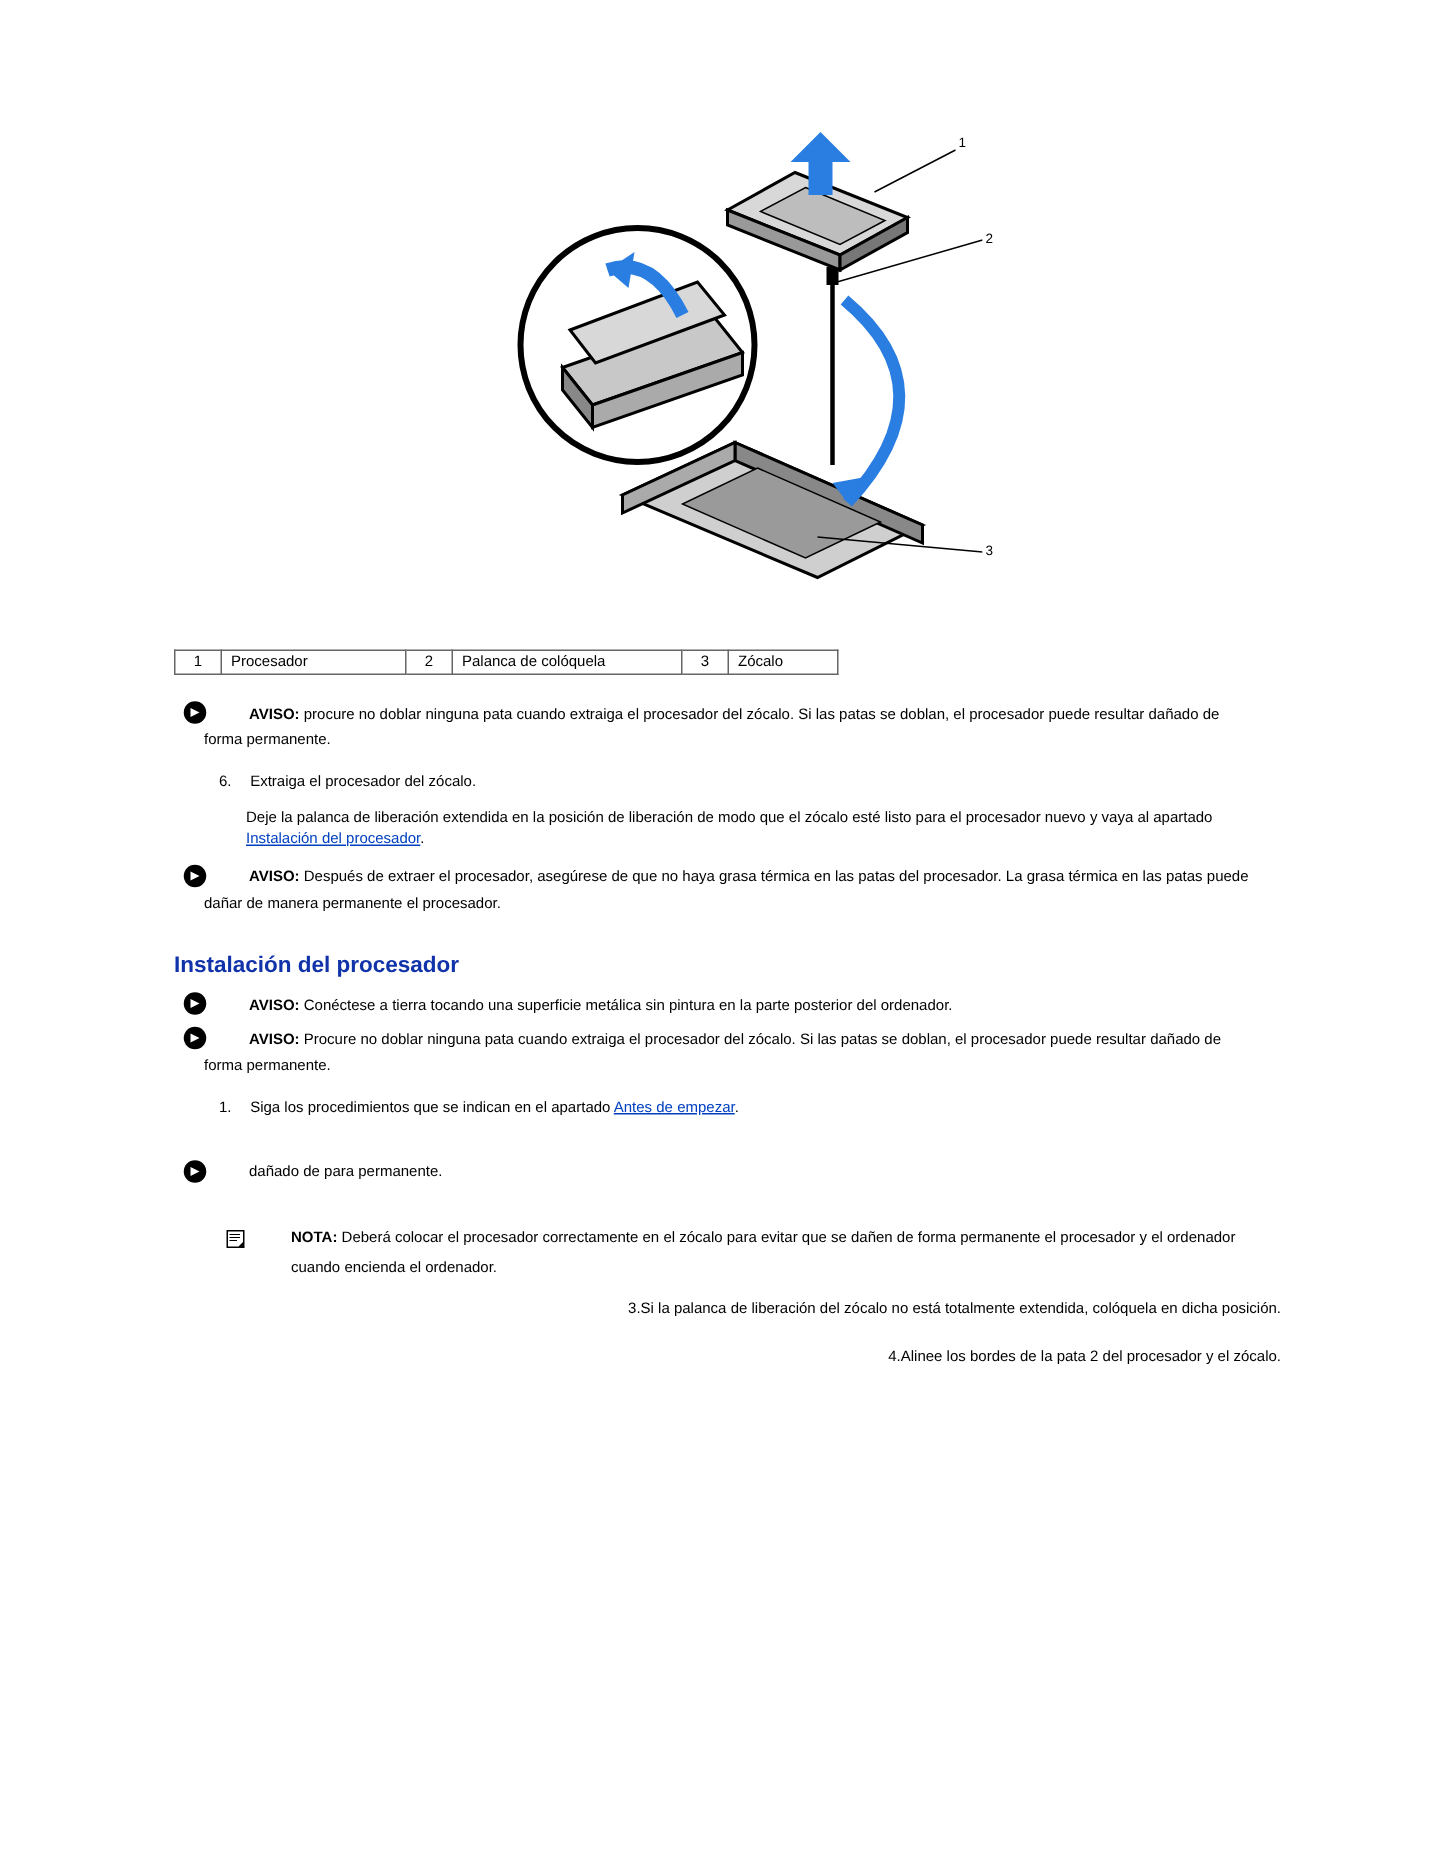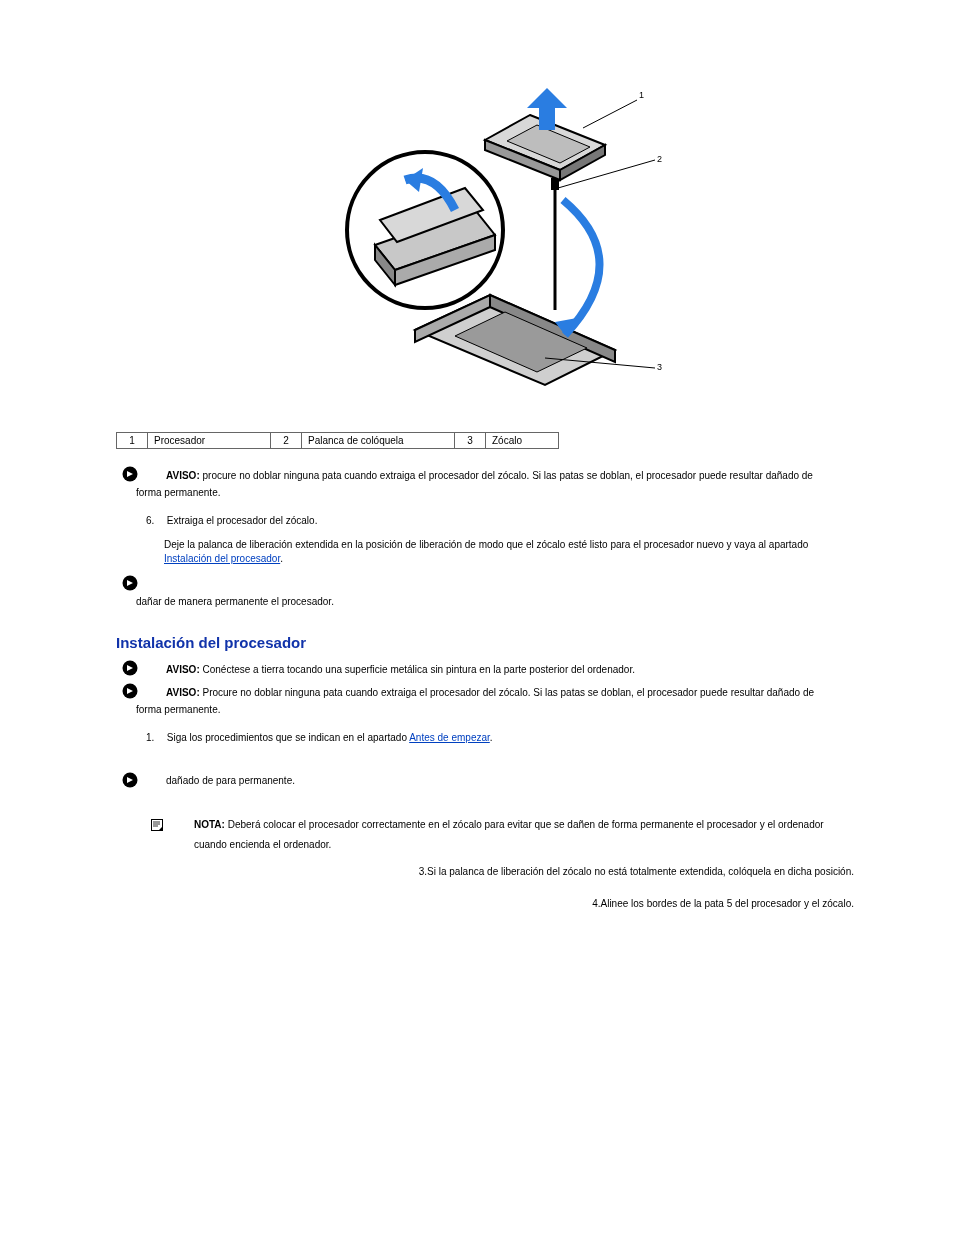--- a/index.html
+++ b/index.html
@@ -188,20 +188,23 @@
 </div>
 <div class="step" style="margin-left:48px;">
   <span>Deje la palanca de liberación extendida en la posición de liberación de modo que el zócalo esté listo para el procesador nuevo y vaya al apartado </span><a href="#" class="link">Instalación del procesador</a><span>.</span>
 </div>
 
 <div class="notice">
   <svg class="icon" viewBox="0 0 16 16">
     <circle cx="8" cy="8" r="7.5" fill="#000"></circle>
     <polygon points="5,5 11,8 5,11" fill="#fff"></polygon>
   </svg>
+  <div class="text">
+    <span class="lead">AVISO:</span><span> Después de extraer el procesador, asegúrese de que no haya grasa térmica en las patas del procesador. La grasa térmica en las patas puede</span>
+  </div>
 </div>
 <div class="cont">dañar de manera permanente el procesador.</div>
 
 <h2 class="section">Instalación del procesador</h2>
 
 <div class="notice">
   <svg class="icon" viewBox="0 0 16 16">
     <circle cx="8" cy="8" r="7.5" fill="#000"></circle>
     <polygon points="5,5 11,8 5,11" fill="#fff"></polygon>
   </svg>
@@ -248,14 +251,14 @@
     <span class="lead" style="font-weight:bold;">NOTA:</span><span> Deberá colocar el procesador correctamente en el zócalo para evitar que se dañen de forma permanente el procesador y el ordenador</span>
   </div>
 </div>
 <div class="cont" style="margin-left:78px; margin-top:-6px;">cuando encienda el ordenador.</div>
 
 <div class="plain">
   <span style="display:inline-block; width:22px;">3.</span><span>Si la palanca de liberación del zócalo no está totalmente extendida, colóquela en dicha posición.</span>
 </div>
 
 <div class="plain" style="margin-top:18px;">
-  <span style="display:inline-block; width:22px;">4.</span><span>Alinee los bordes de la pata 5 del procesador y el zócalo.</span>
+  <span style="display:inline-block; width:22px;">4.</span><span>Alinee los bordes de la pata 2 del procesador y el zócalo.</span>
 </div>
 
 </body></html>

